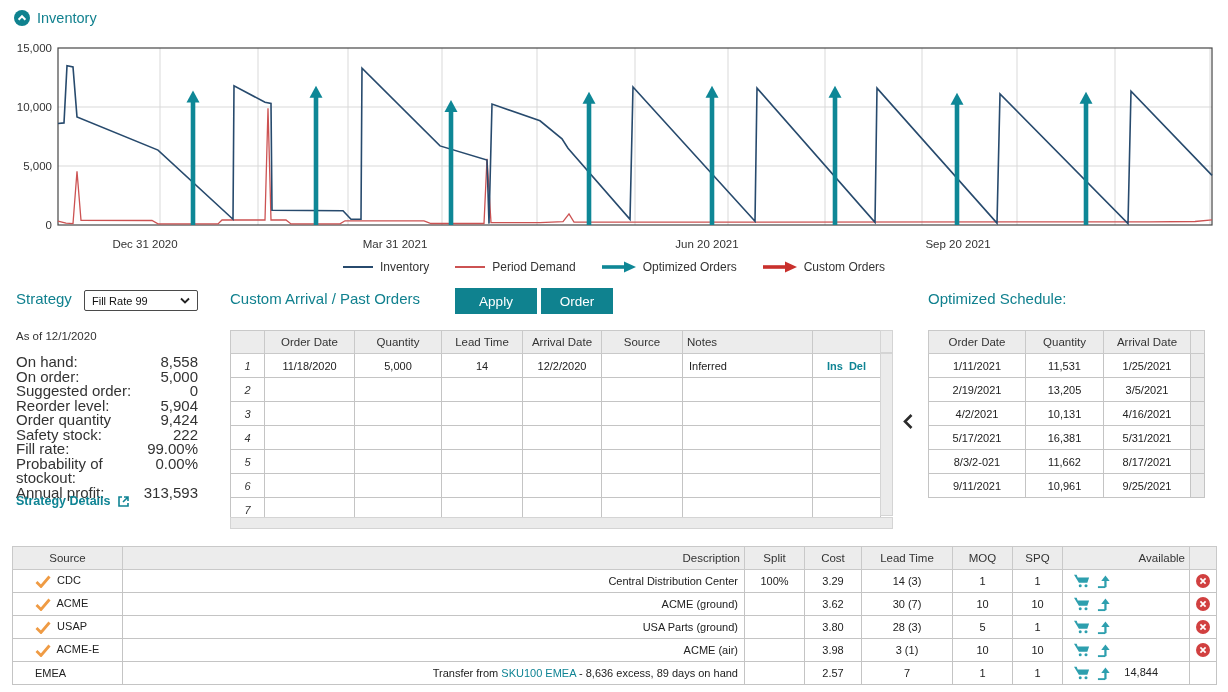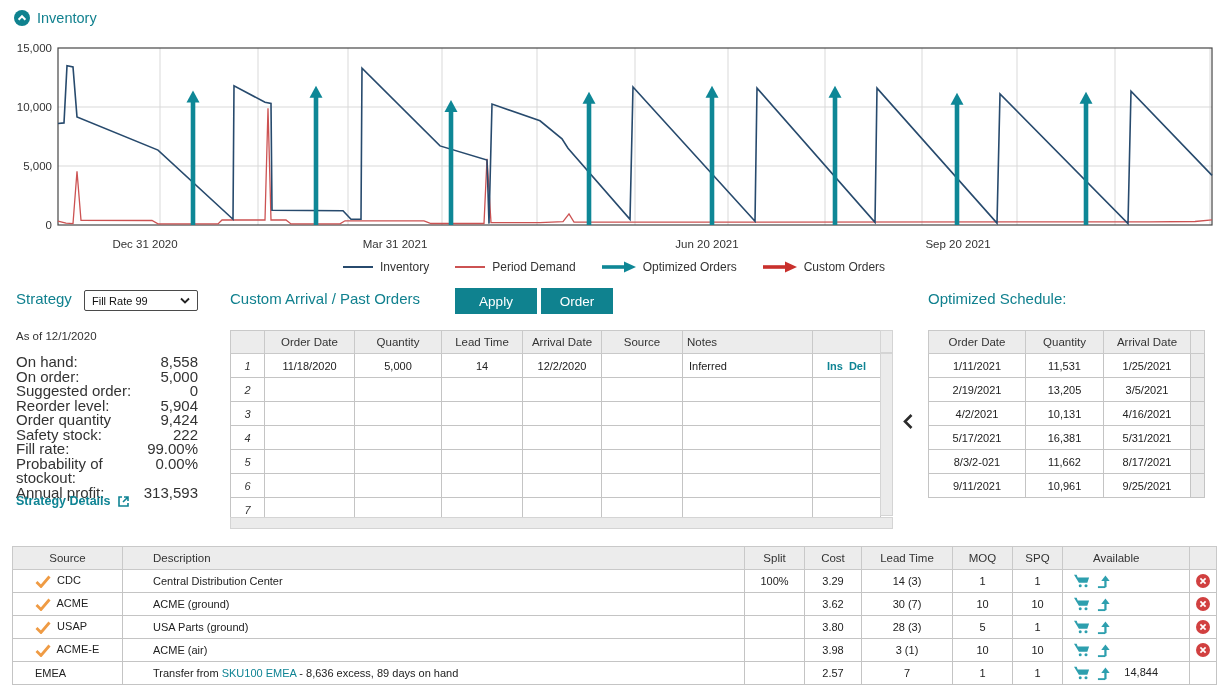--- a/index.html
+++ b/index.html
@@ -40,21 +40,21 @@
   td{border:1px solid #C4C4C4;height:23px;padding:0 6px;text-align:center;
      overflow:hidden;white-space:nowrap;background:#fff}
   #custom-table{left:230px;top:330px;width:650px}
   #custom-table td.rownum{font-style:italic;color:#333}
   #custom-table td.notes,#custom-table th.notes{text-align:left}
   #custom-table td.actions a{color:#0F8494;font-weight:700;text-decoration:none;
      margin:0 3px;cursor:pointer}
   #opt-table{left:928px;top:330px;width:276px}
   #src-table{left:12px;top:546px;width:1204px}
   #src-table td{height:22px}
-  #src-table td.desc,#src-table th.desc,#src-table th.avail{text-align:left;padding-left:30px}
+  #src-table td.desc,#src-table th.desc,#src-table th.avail{text-align:right;padding-left:30px}
   #src-table td.src{text-align:left;padding-left:22px}
   #src-table td.avail{text-align:left;padding-left:10px}
   #src-table a{color:#0F8494;text-decoration:none;cursor:pointer}
   .icon{display:inline-flex;vertical-align:middle}
   
   .sbar{position:absolute;background:#EBEBEB;border:1px solid #D4D4D4;box-sizing:border-box}
   
   #panel-chevron{left:902px;top:413px;cursor:pointer}
   #chart-svg{left:0;top:30px}
 </style>

